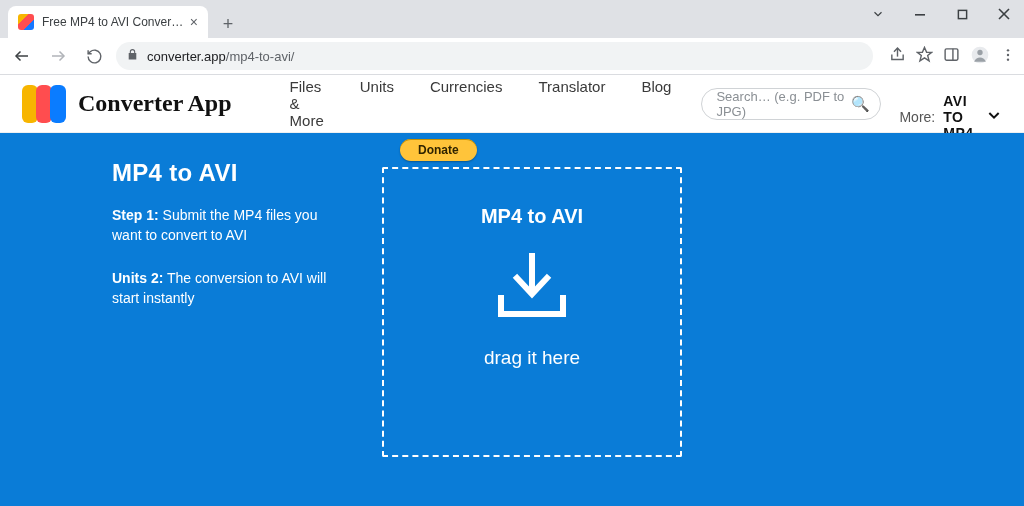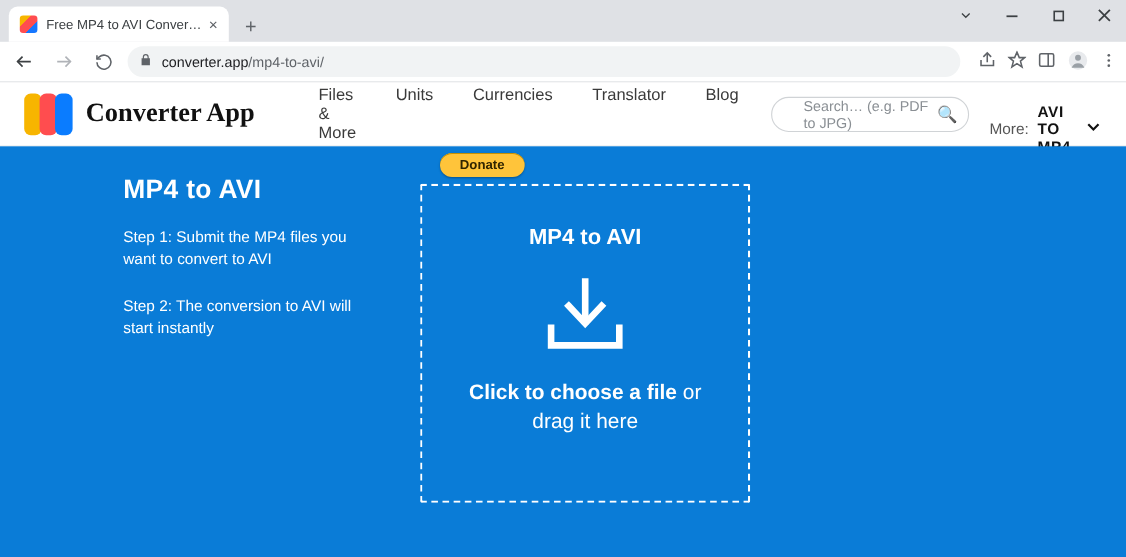--- a/index.html
+++ b/index.html
@@ -192,21 +192,21 @@
     border: 1px solid #d0d3d6;
     border-radius: 16px;
     display: flex;
     align-items: center;
     padding: 0 10px 0 14px;
     font-size: 13px;
     color: #8a8f94;
     min-width: 180px;
     box-sizing: border-box;
   }
-  .search-pill .stext { flex:1;margin-left:14px; }
+  .search-pill .stext { flex:1; }
   .mag {
     font-size: 15px;
   }
 
   .more-block {
     margin-left: auto;
     display: flex;
     align-items: center;
     gap: 8px;
     font-size: 14px;
@@ -235,21 +235,21 @@
     font-size: 24px;
     font-weight: 800;
     letter-spacing: 0.3px;
   }
   .step {
     font-size: 14px;
     line-height: 1.45;
     margin-bottom: 22px;
     max-width: 230px;
   }
-  .step b { font-weight: 400; }
+  .step b { font-weight: 700; }
 
   .drop-wrap {
     position: relative;
     margin-left: 20px;
   }
   .donate {
     position: absolute;
     left: 18px;
     top: -14px;
     background: #ffc43a;
@@ -420,36 +420,33 @@
       </div>
     </div>
 
     <div class="hero">
       <div class="left-col">
         <h1>MP4 to AVI</h1>
         <div class="step">
           <b>Step 1:</b><span> Submit the MP4 files you want to convert to AVI</span>
         </div>
         <div class="step">
-          <b>Step 2:</b><span> The conversion to AVI will start instantly</span>
+          <b>Units 2:</b><span> The conversion to AVI will start instantly</span>
         </div>
       </div>
 
       <div class="drop-wrap">
         <div class="donate">Donate</div>
         <div class="dropzone">
           <div class="dz-title">MP4 to AVI</div>
           <div class="dz-icon">
             <svg width="82" height="70" viewBox="0 0 82 70" fill="none" stroke="#ffffff" stroke-width="6" stroke-linecap="square">
               <line x1="41" y1="4" x2="41" y2="40"></line>
               <polyline points="26,26 41,42 56,26"></polyline>
               <polyline points="10,46 10,62 72,62 72,46"></polyline>
             </svg>
           </div>
-          <div class="dz-line1">
-            <b>Click to choose a file</b><span> or</span>
-          </div>
           <div class="dz-line2">drag it here</div>
         </div>
       </div>
     </div>
   </div>
 </div>
 
 </body></html>

